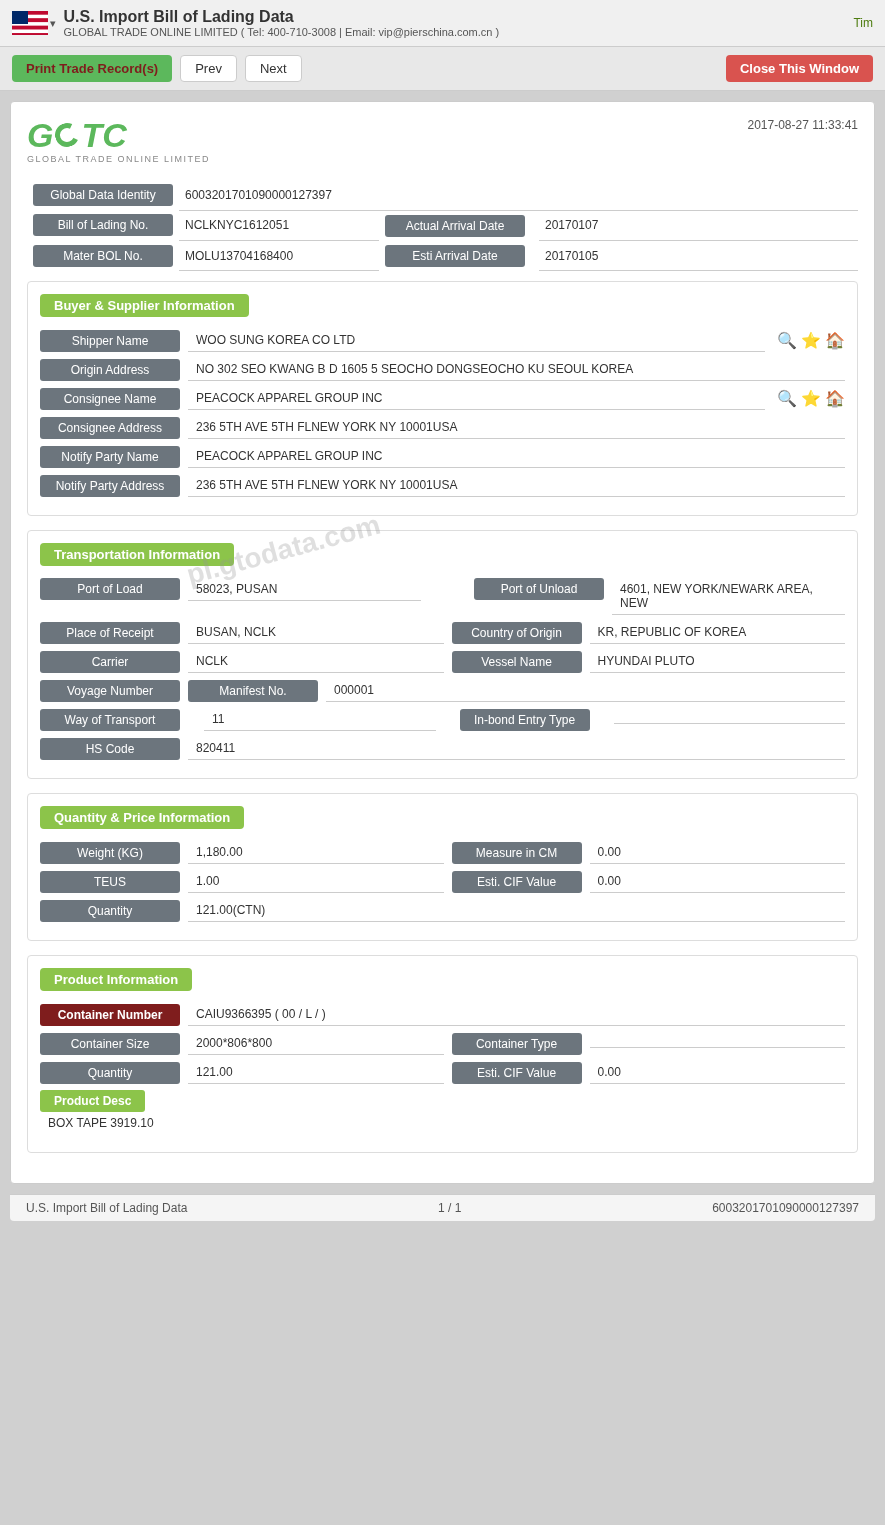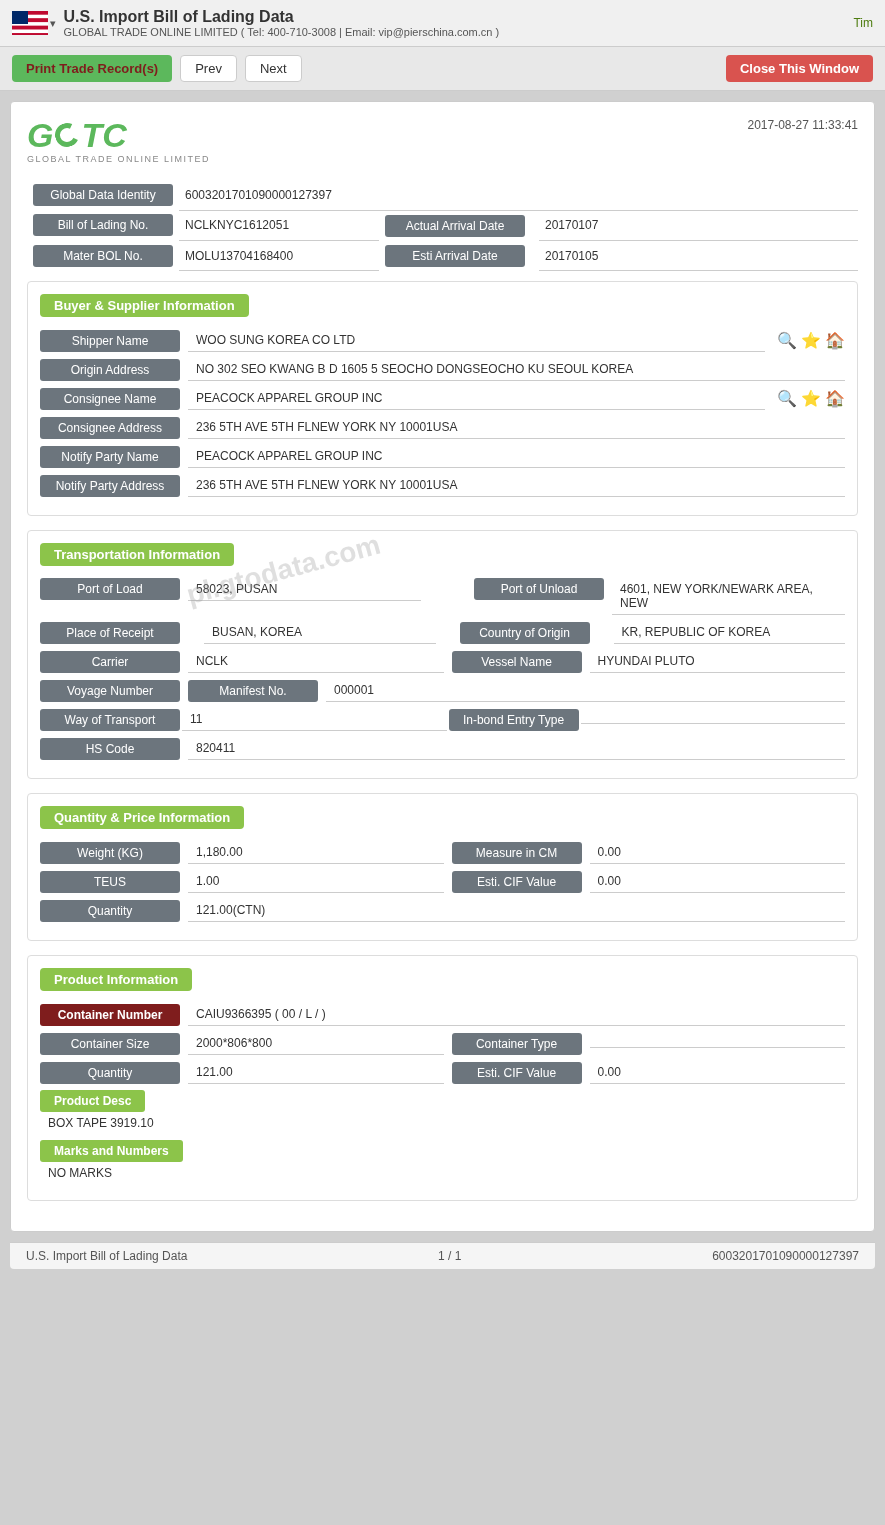--- a/index.html
+++ b/index.html
@@ -197,44 +197,44 @@
     
     
     <div style="display:flex; gap:8px; margin-bottom:6px; align-items:flex-start;">
       <div class="label-cell" style="flex:0 0 140px;">Port of Load</div>
       <div class="value-cell" style="flex:1;">58023, PUSAN</div>
       <div class="label-cell" style="flex:0 0 130px;margin-left:45px;">Port of Unload</div>
       <div class="value-cell" style="flex:1;">4601, NEW YORK/NEWARK AREA, NEW</div>
     </div>
     
     
-    <div style="display:flex; gap:24px; margin-bottom:6px; align-items:center;">
+    <div style="display:flex; gap:8px; margin-bottom:6px; align-items:center;">
       <div class="label-cell" style="flex:0 0 140px;">Place of Receipt</div>
-      <div class="value-cell" style="flex:1;">BUSAN, KOREA</div>
+      <div class="value-cell" style="flex:1;">BUSAN, NCLK</div>
       <div class="label-cell" style="flex:0 0 130px;">Country of Origin</div>
       <div class="value-cell" style="flex:1;">KR, REPUBLIC OF KOREA</div>
     </div>
     
     
     <div style="display:flex; gap:8px; margin-bottom:6px; align-items:center;">
       <div class="label-cell" style="flex:0 0 140px;">Carrier</div>
       <div class="value-cell" style="flex:1;">NCLK</div>
       <div class="label-cell" style="flex:0 0 130px;">Vessel Name</div>
       <div class="value-cell" style="flex:1;">HYUNDAI PLUTO</div>
     </div>
     
     
     <div style="display:flex; gap:8px; margin-bottom:6px; align-items:center;">
       <div class="label-cell" style="flex:0 0 140px;">Voyage Number</div>
       <div class="label-cell" style="flex:0 0 130px;">Manifest No.</div>
       <div class="value-cell" style="flex:1;">000001</div>
     </div>
     
     
-    <div style="display:flex; gap:2px; margin-bottom:6px; align-items:center;">
+    <div style="display:flex; gap:24px; margin-bottom:6px; align-items:center;">
       <div class="label-cell" style="flex:0 0 140px;">Way of Transport</div>
       <div class="value-cell" style="flex:1;">11</div>
       <div class="label-cell" style="flex:0 0 130px;">In-bond Entry Type</div>
       <div class="value-cell" style="flex:1;"></div>
     </div>
     
     
     <div style="display:flex; gap:8px; margin-bottom:6px; align-items:center;">
       <div class="label-cell" style="flex:0 0 140px;">HS Code</div>
       <div class="value-cell" style="flex:1;">820411</div>
@@ -292,24 +292,20 @@
       <div class="value-cell" style="flex:1;">0.00</div>
     </div>
     
     
     <div style="margin-bottom:6px;">
       <span class="label-green-btn">Product Desc</span>
       <div class="product-desc-text">BOX TAPE 3919.10</div>
     </div>
     
     
-    <div style="margin-bottom:4px;">
-      <span class="label-green-btn">Marks and Numbers</span>
-      <div class="marks-text">NO MARKS</div>
-    </div>
   </div>
 
 </div>
 
 <div class="footer">
   <span>U.S. Import Bill of Lading Data</span>
   <span>1 / 1</span>
   <span>6003201701090000127397</span>
 </div>
 

